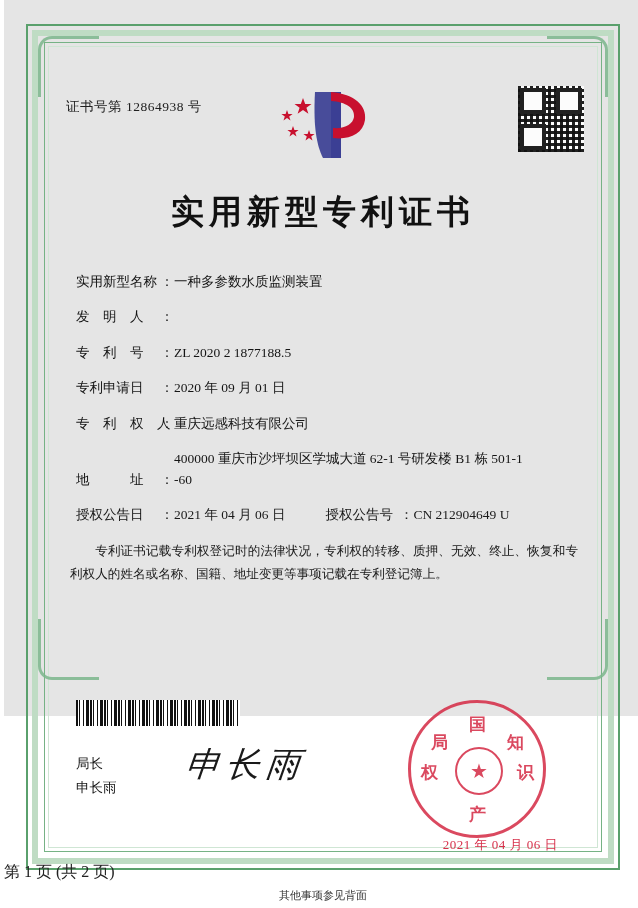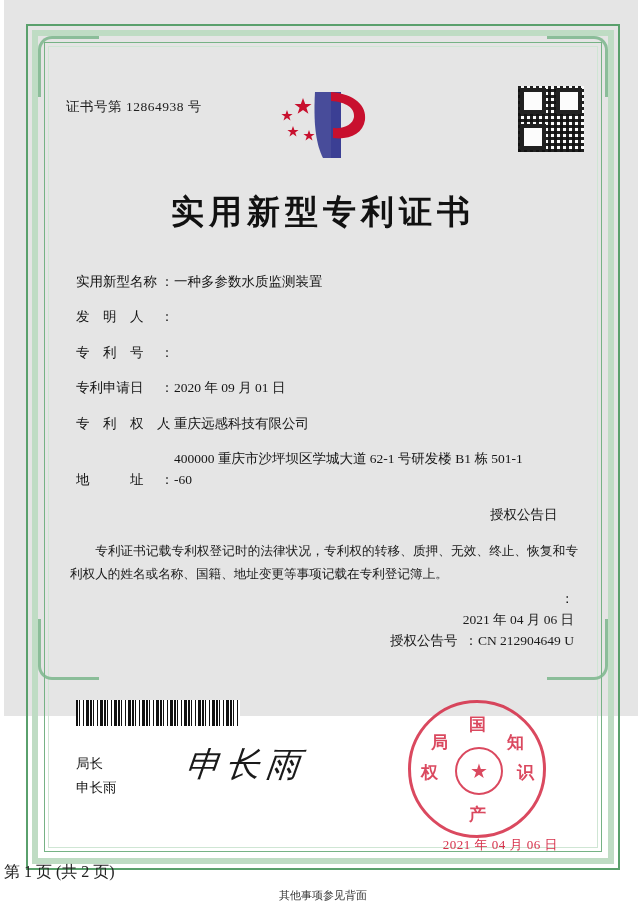--- a/index.html
+++ b/index.html
@@ -160,23 +160,22 @@
     flex: 1;
     color: #151515;
     word-break: break-all;
   }
   .field-value .cont {
     display: block;
   }
 
   .pub-row {
     display: flex;
-    align-items: flex-end;
+    align-items: center;
     margin-bottom: 9px;
-    flex-direction: column;
   }
   .pub-second {
     margin-left: 40px;
     display: flex;
   }
   .pub-second .field-label {
     width: 74px;
     flex: 0 0 74px;
   }
 
@@ -333,20 +332,21 @@
     </div>
 
     <div class="field-row">
       <div class="field-label">发　明　人</div>
       <div class="field-sep">：</div>
     </div>
 
     <div class="field-row">
       <div class="field-label">专　利　号</div>
       <div class="field-sep">：</div>
+      <div class="field-value">ZL 2020 2 1877188.5</div>
     </div>
 
     <div class="field-row">
       <div class="field-label">专利申请日</div>
       <div class="field-sep">：</div>
       <div class="field-value">2020 年 09 月 01 日</div>
     </div>
 
     <div class="field-row">
       <div class="field-label">专　利　权　人</div>

